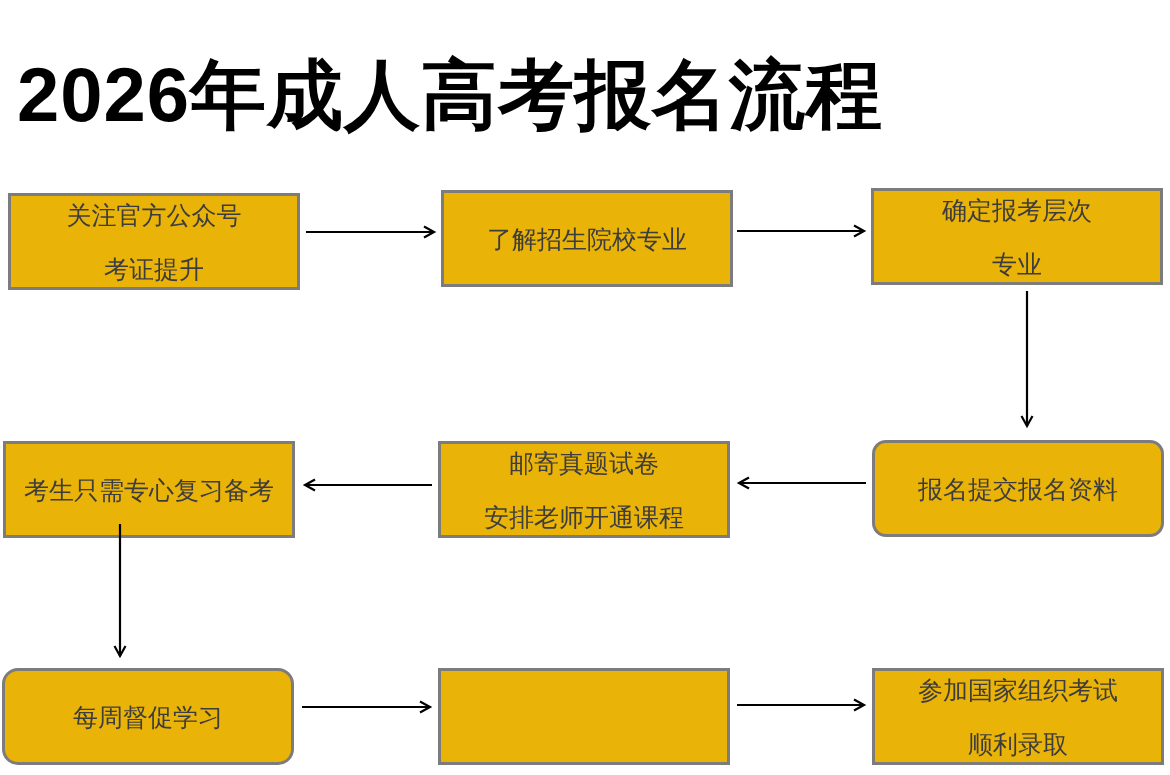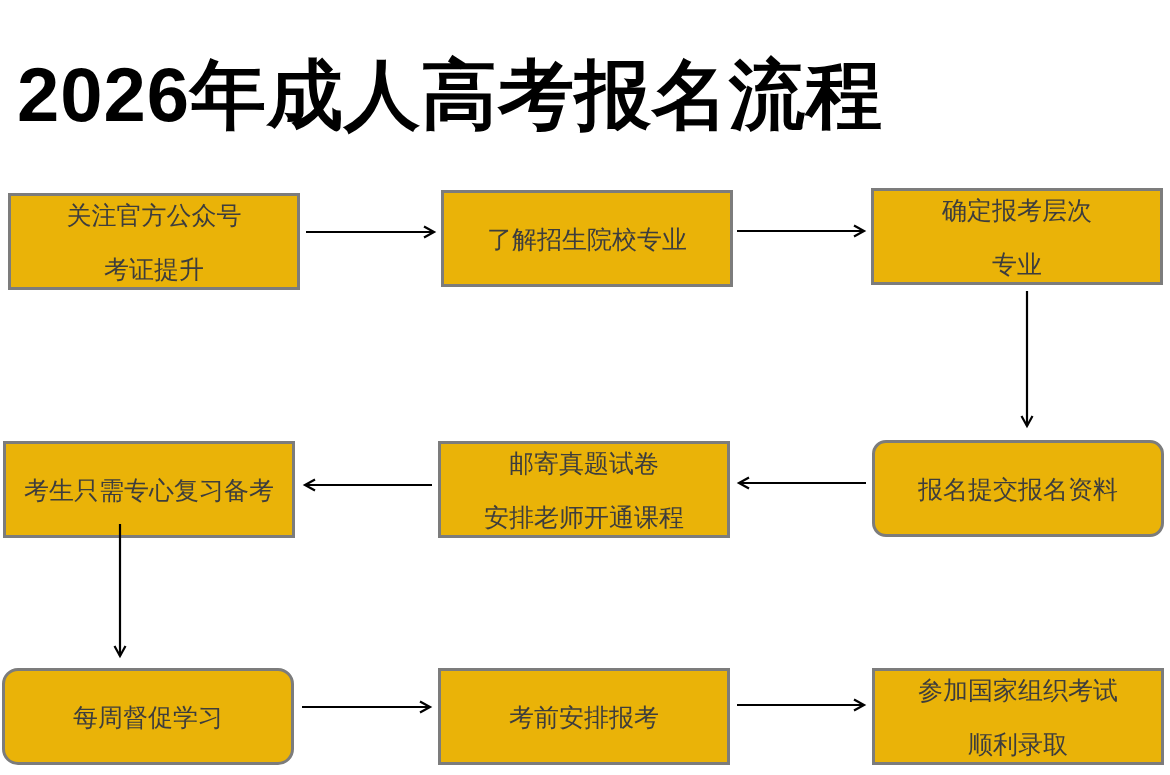--- a/index.html
+++ b/index.html
@@ -96,21 +96,20 @@
     <span>安排老师开通课程</span>
   </div>
   <div class="flow-box pos-r2c1">
     <span>考生只需专心复习备考</span>
   </div>
 
   <div class="flow-box pos-r3c1">
     <span>每周督促学习</span>
   </div>
   <div class="flow-box pos-r3c2">
-    <span>考前安排报考</span>
   </div>
   <div class="flow-box pos-r3c3">
     <span>参加国家组织考试</span>
     <span>顺利录取</span>
   </div>
 
   <svg class="arrow-layer" width="1170" height="775" viewBox="0 0 1170 775" xmlns="http://www.w3.org/2000/svg">
     <defs>
       <marker id="chev" markerUnits="userSpaceOnUse" markerWidth="18" markerHeight="18" refX="14" refY="9" orient="auto">
         <path d="M4,3.5 L14,9 L4,14.5" fill="none" stroke="#000000" stroke-width="2.2"></path>

